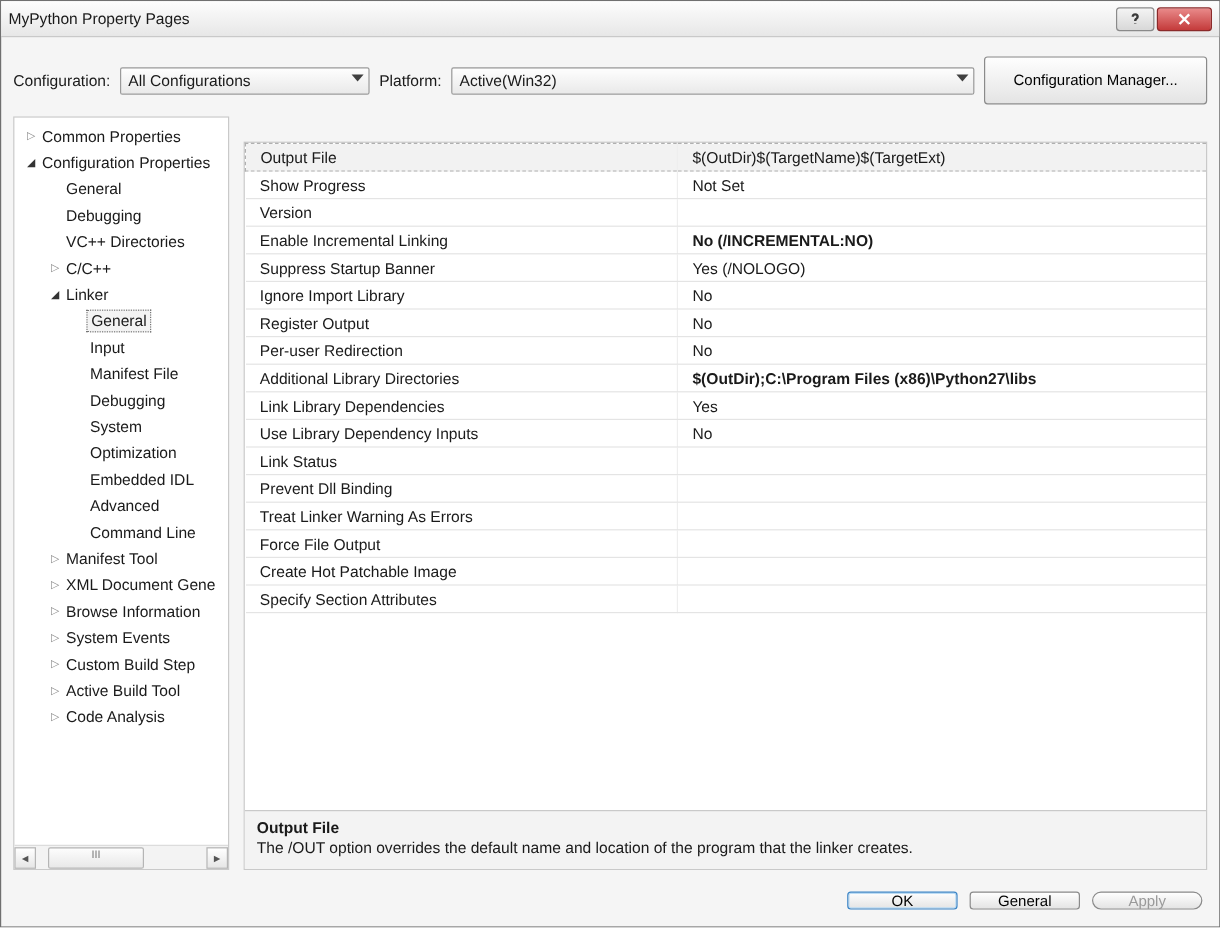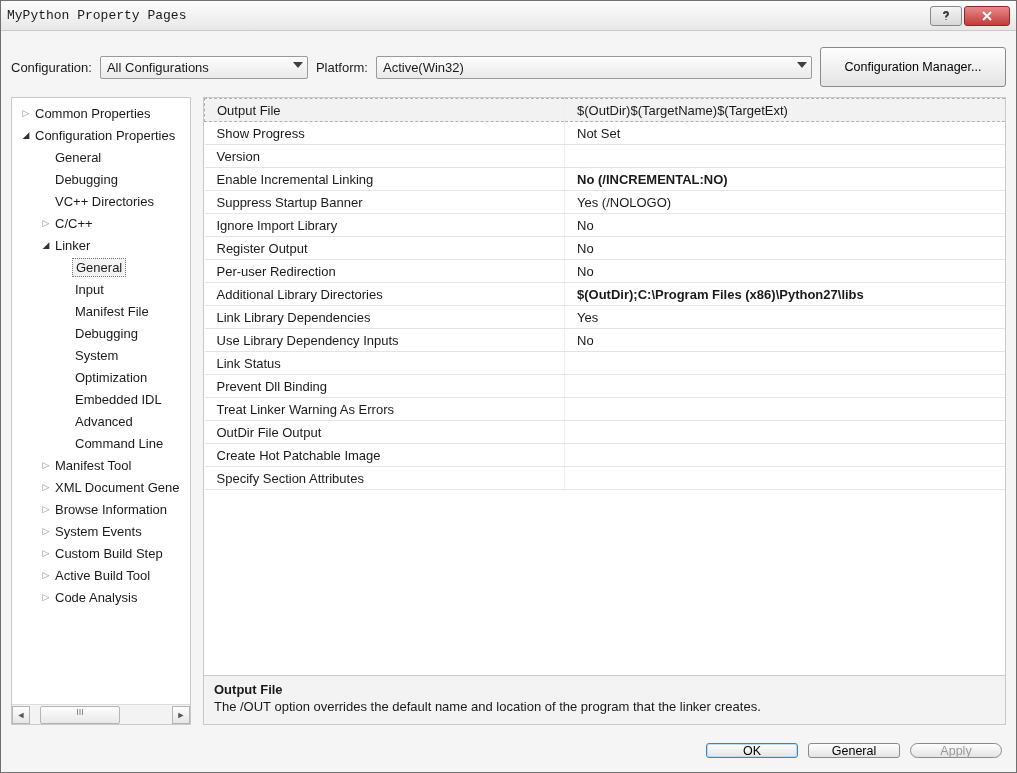--- a/index.html
+++ b/index.html
@@ -1,19 +1,19 @@
 <!DOCTYPE html>
 <html><head>
 <meta charset="utf-8">
 <style>
   * { box-sizing: border-box; }
   html, body { margin:0; padding:0; font-family: "Segoe UI", Tahoma, sans-serif; font-size:12.5px; color:#1a1a1a; }
   body { background:#fff; }
   .window { width:1017px; height:773px; border:1px solid #707070; background:linear-gradient(#f7f7f7,#eeeeee 30px,#f5f5f5 30px); display:flex; flex-direction:column; }
-  .titlebar { height:30px; background:linear-gradient(#fdfdfd,#e7e7e7); border-bottom:1px solid #c9c9c9; display:flex; align-items:center; padding:0 6px;font-family:Liberation Mono, monospace; }
+  .titlebar { height:30px; background:linear-gradient(#fdfdfd,#e7e7e7); border-bottom:1px solid #c9c9c9; display:flex; align-items:center; padding:0 6px; }
   .titlebar .title { flex:1; font-size:13px; }
   .titlebar .win-btns { display:flex; gap:2px; }
   .win-btn { width:32px; height:20px; border:1px solid #8a8a8a; border-radius:3px; display:flex; align-items:center; justify-content:center; background:linear-gradient(#f4f4f4,#d8d8d8); cursor:default; }
   .win-btn.close { width:46px; background:linear-gradient(#e98a8a,#c43b3b); border-color:#8b2a2a; }
   .win-btn.close svg { stroke:#fff; }
   .win-btn svg { width:12px; height:12px; stroke:#3a3a3a; stroke-width:2; fill:none; }
   .toolbar { padding:16px 10px 10px 10px; display:flex; align-items:center; gap:8px; }
   .lbl { font-size:13px; }
   .combo { position:relative; height:23px; border:1px solid #9a9a9a; background:linear-gradient(#fefefe,#e9e9e9); border-radius:2px; display:flex; align-items:center; padding:0 20px 0 6px; font-size:13px; }
   .combo .caret { position:absolute; right:4px; top:5px; width:0; height:0; border-left:5px solid transparent; border-right:5px solid transparent; border-top:6px solid #404040; }
@@ -25,21 +25,21 @@
   .tree-row { display:flex; align-items:center; height:22px; padding-right:4px; font-size:13px; white-space:nowrap; }
   .tree-row .twisty { width:12px; margin-left:2px; text-align:center; color:#606060; font-size:9px; }
   .tree-row .twisty.blank { visibility:hidden; }
   .tree-row .tlabel { padding:1px 3px; }
   .tree-row.selected .tlabel { border:1px dotted #777; background:#f3f3f3; }
   .hscroll { height:20px; border-top:1px solid #dcdcdc; display:flex; align-items:center; background:#f3f3f3; }
   .hscroll .arrow { width:18px; height:18px; border:1px solid #b5b5b5; display:flex; align-items:center; justify-content:center; font-size:9px; color:#555; background:linear-gradient(#fff,#e6e6e6);}
   .hscroll .track { flex:1; height:18px; position:relative; }
   .hscroll .thumb { position:absolute; left:10px; top:0; width:80px; height:100%; border:1px solid #b5b5b5; background:linear-gradient(#fdfdfd,#e8e8e8); border-radius:2px; text-align:center; font-size:9px; color:#777; }
   .right { flex:1; display:flex; flex-direction:column; min-width:0; }
-  .grid-wrap { flex:1; border:1px solid #c9c9c9; background:#fff; display:flex; flex-direction:column; min-height:0; }
+  .grid-wrap { flex:1; border:1px solid #c9c9c9; background:#fff; display:flex; flex-direction:column; min-height:0;margin-top:21px; }
   .grid { width:100%; border-collapse:collapse; table-layout:fixed; }
   .grid td { height:23px; padding:0 12px; border-bottom:1px solid #e4e4e4; border-right:1px solid #eee; font-size:13px; }
   .grid tr.sel td { background:#f2f2f2; border-top:1px dashed #b0b0b0; border-bottom:1px dashed #b0b0b0; }
   .grid tr.sel td.prop { border-left:1px dashed #b0b0b0; }
   .grid td.val { border-right:none; }
   .bold { font-weight:700; }
   .desc { border-top:1px solid #c9c9c9; background:#f3f3f3; padding:6px 10px 10px 10px; }
   .desc .dtitle { font-weight:700; font-size:13px; margin-bottom:2px; }
   .desc .dtext { font-size:13px; }
   .footer { padding:12px 14px 14px; display:flex; justify-content:flex-end; gap:10px; }
@@ -245,21 +245,21 @@
               </tr>
               <tr>
                 <td class="prop">Prevent Dll Binding</td>
                 <td class="val"></td>
               </tr>
               <tr>
                 <td class="prop">Treat Linker Warning As Errors</td>
                 <td class="val"></td>
               </tr>
               <tr>
-                <td class="prop">OutDir File Output</td>
+                <td class="prop">Force File Output</td>
                 <td class="val"></td>
               </tr>
               <tr>
                 <td class="prop">Create Hot Patchable Image</td>
                 <td class="val"></td>
               </tr>
               <tr>
                 <td class="prop">Specify Section Attributes</td>
                 <td class="val"></td>
               </tr>

